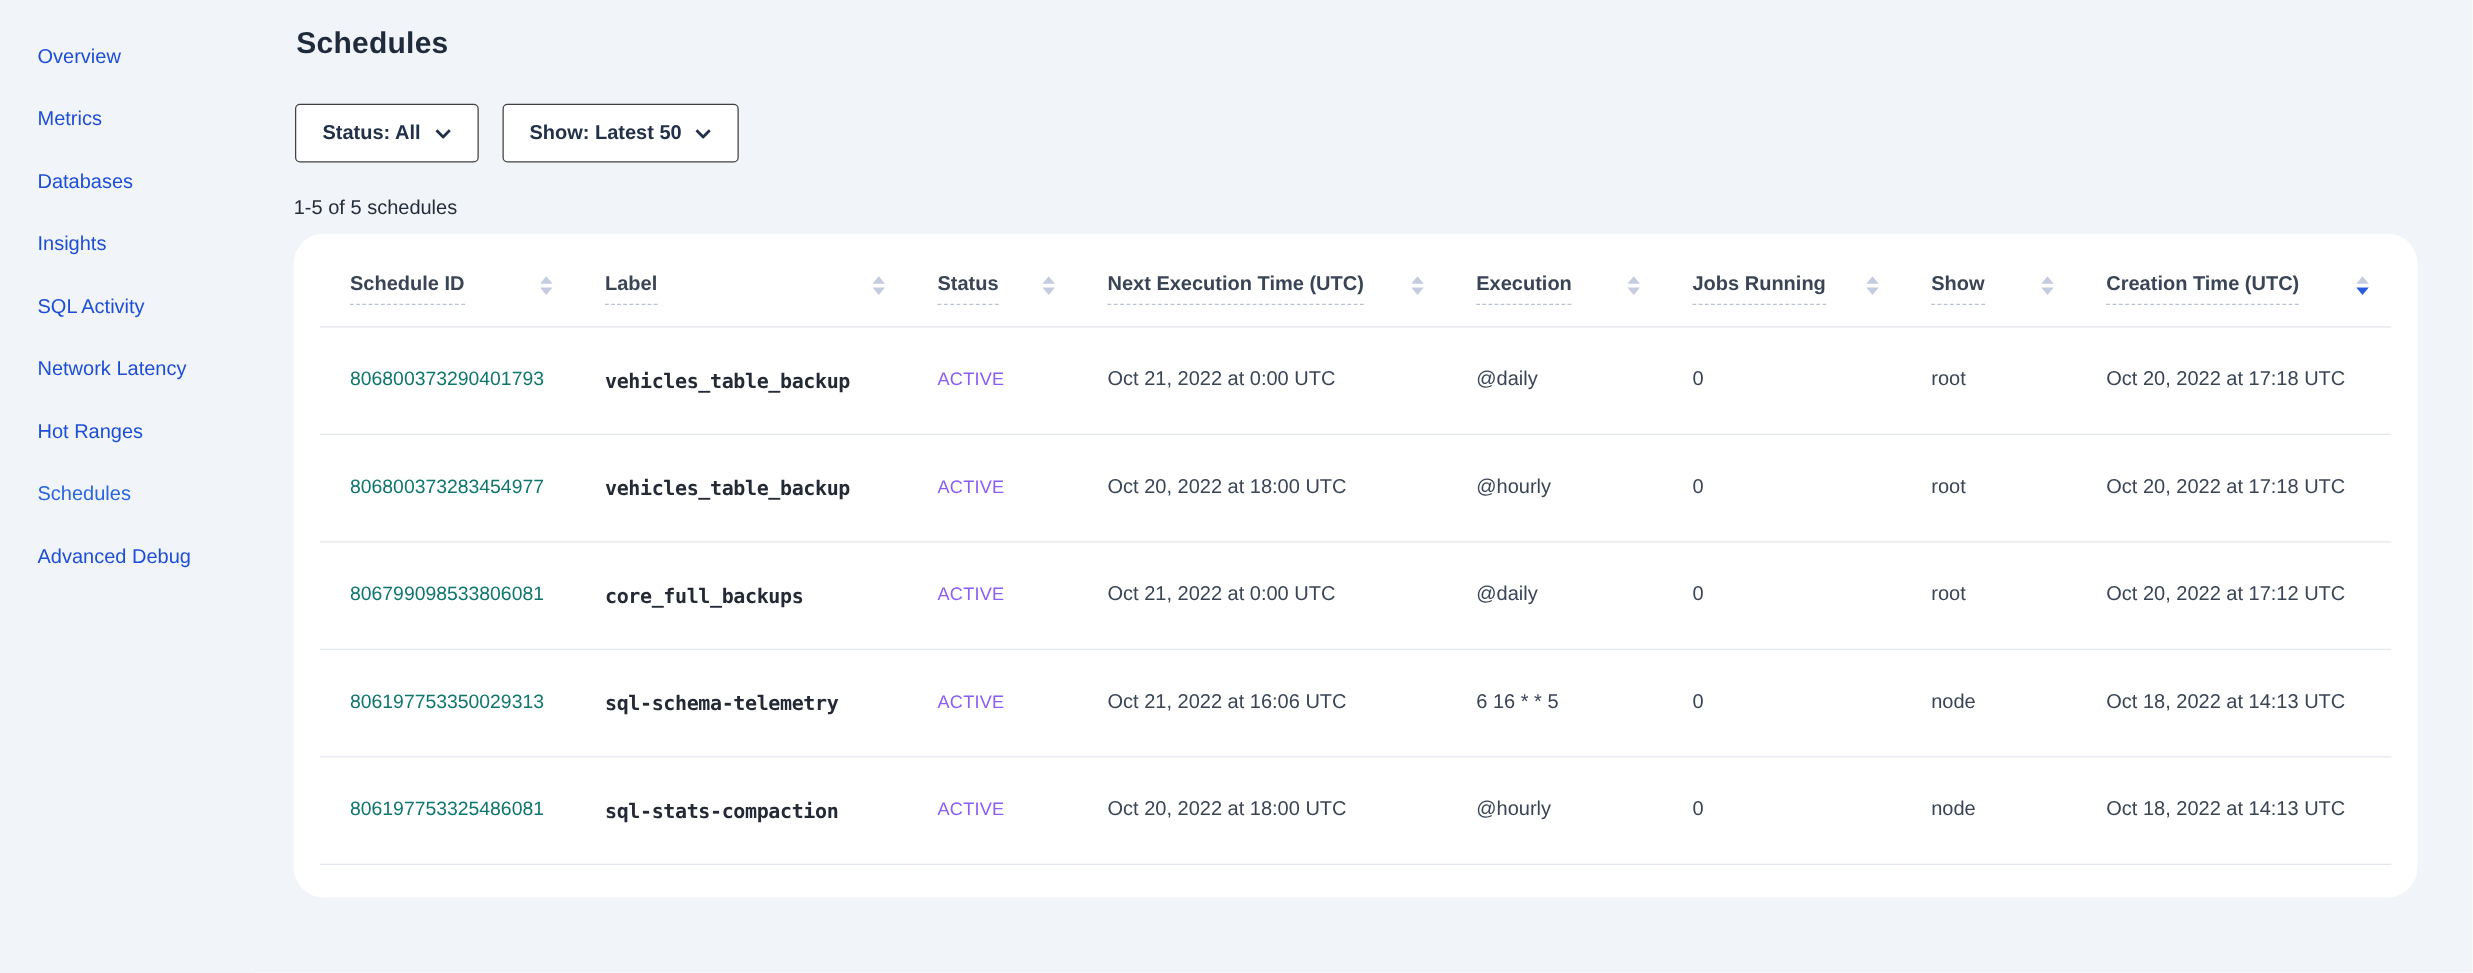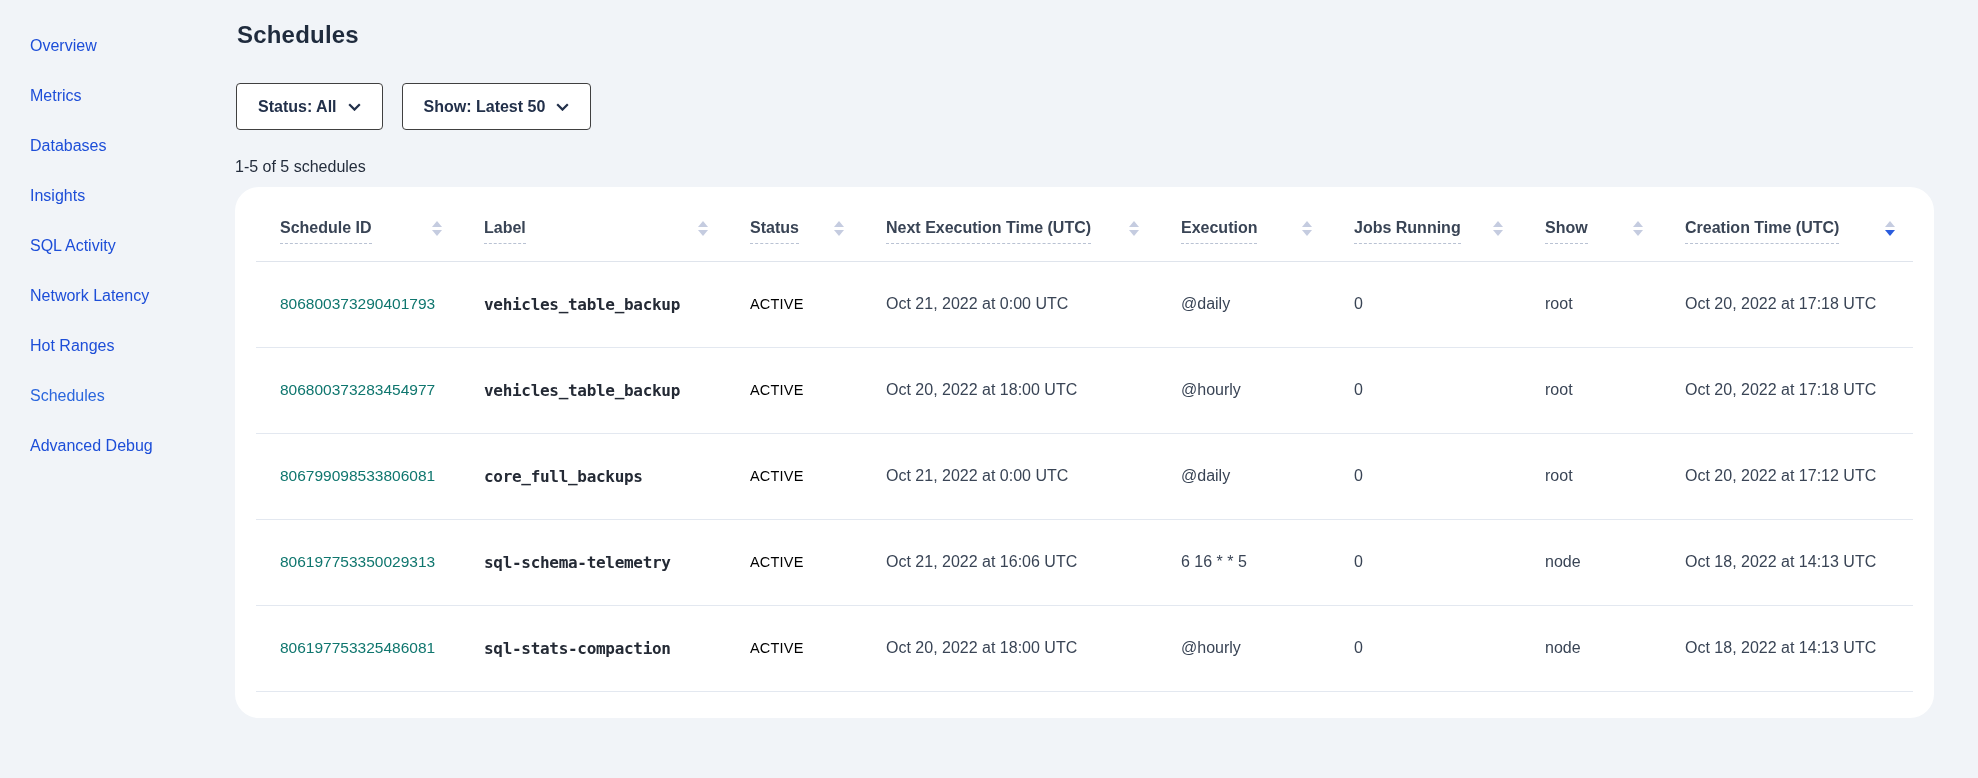--- a/index.html
+++ b/index.html
@@ -57,21 +57,21 @@
     font-size:16px; font-weight:700; color:#394455;
     border-bottom:1px dashed #b9c2d3; padding-bottom:6px; white-space:nowrap;
   }
   .sort { display:flex; flex-direction:column; gap:3px; margin-left:auto; margin-right:18px; padding-bottom:6px; }
   .tri-up   { width:0; height:0; border-left:5px solid transparent; border-right:5px solid transparent; border-bottom:6px solid #c5cce0; }
   .tri-down { width:0; height:0; border-left:5px solid transparent; border-right:5px solid transparent; border-top:6px solid #c5cce0; }
   .sort.desc .tri-down { border-top-color:#2a5cdd; }
 
   .cell-id       { font-size:15.5px; color:#0f766e; }
   .cell-label    { font-family:"DejaVu Sans Mono", monospace; font-size:16px; font-weight:700; color:#242a35; letter-spacing:-.3px; }
-  .cell-status   { font-size:14.5px; color:#000000; letter-spacing:.2px; }
+  .cell-status   { font-size:14.5px; color:#8b5cf6; letter-spacing:.2px; }
   .cell-plain    { font-size:16px; color:#394455; }
 </style>
 </head>
 <body>
 
 <nav class="sidebar">
     <div class="nav-item">Overview</div>
     <div class="nav-item">Metrics</div>
     <div class="nav-item">Databases</div>
     <div class="nav-item">Insights</div>

